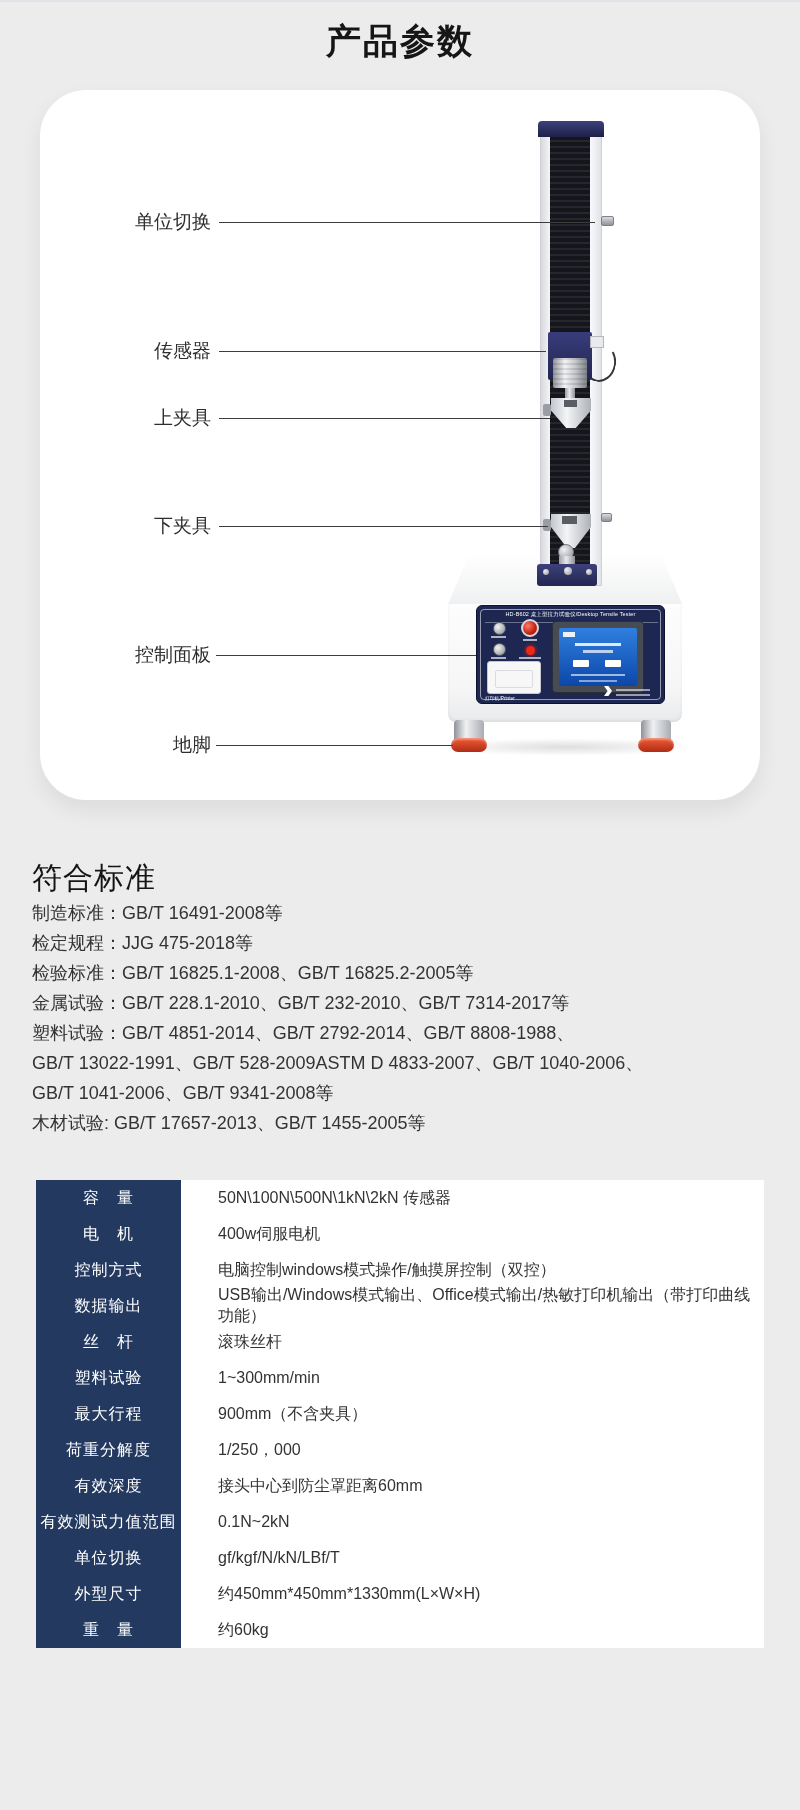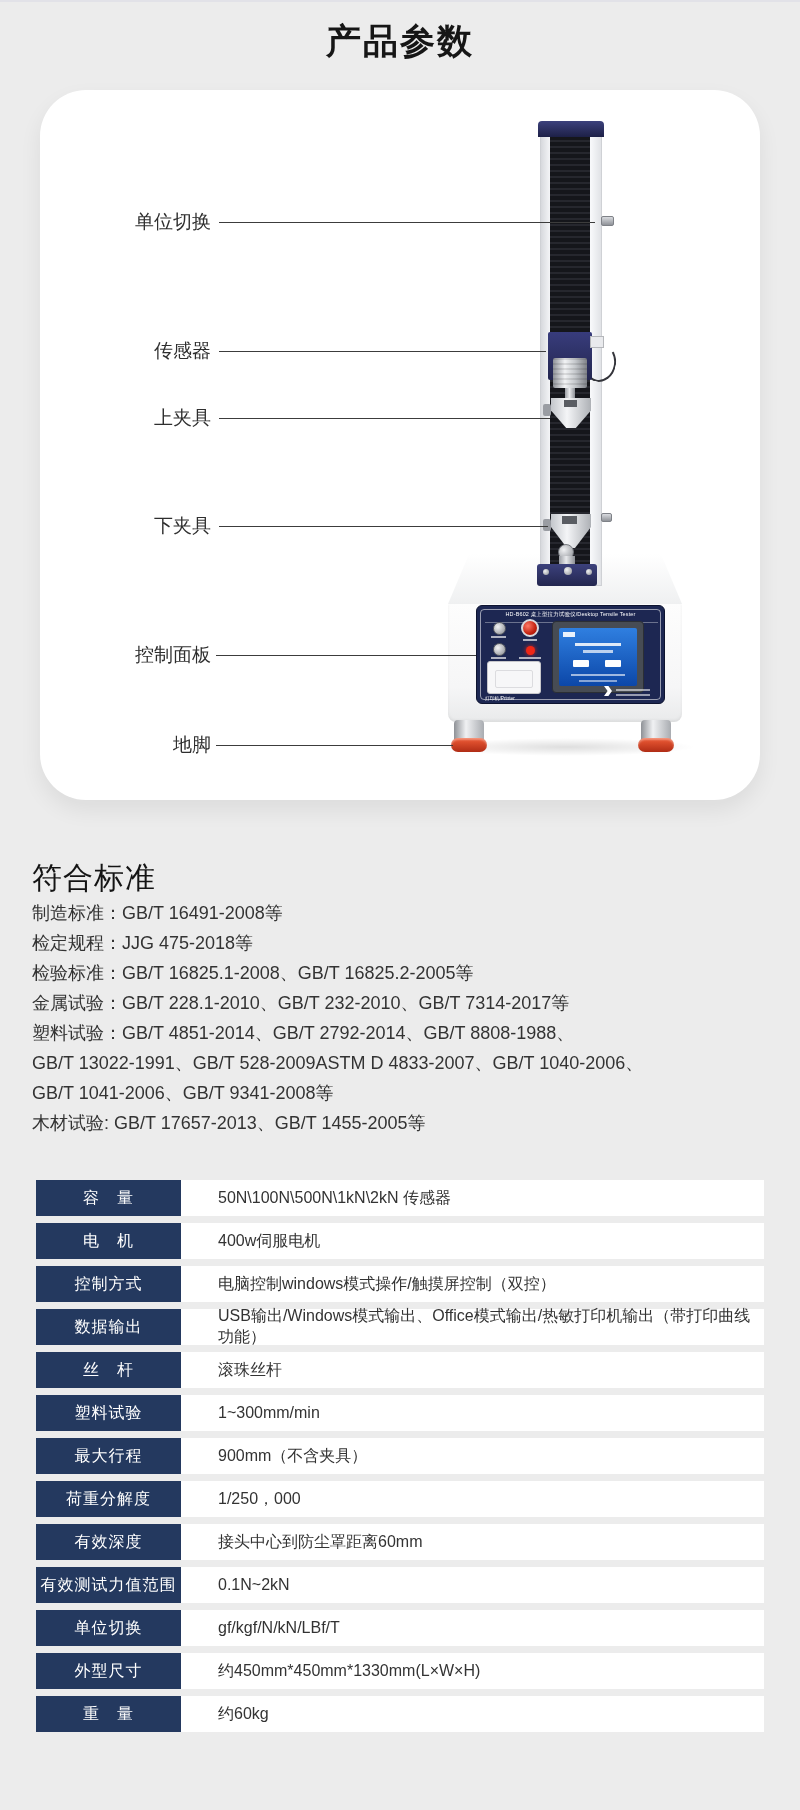--- a/index.html
+++ b/index.html
@@ -67,21 +67,21 @@
   
   .foot-cyl{width:30px;height:22px;background:linear-gradient(90deg,#8e9196,#f0f1f3 40%,#a9acb1);border-radius:4px 4px 2px 2px;}
   .foot-ring{width:36px;height:14px;background:linear-gradient(180deg,#ef5c36,#b02c15);border-radius:7px;box-shadow:inset 0 2px 2px rgba(255,255,255,.35);}
 
   
   #standards-heading{left:32px;top:856px;font-size:30px;font-weight:normal;color:#141414;letter-spacing:1px;text-align:center;}
   #standards-lines{left:32px;top:896px;width:740px;font-size:18px;line-height:30px;color:#333333;}
 
   
   #spec-table{left:36px;top:1178px;width:728px;}
-  .spec-row{display:flex;height:36px;margin-bottom:7px;}
+  .spec-row{display:flex;height:36px;margin-bottom:0;}
   .spec-label{width:145px;background:#24395f;color:#ffffff;font-size:16px;display:flex;align-items:center;justify-content:center;letter-spacing:1px;flex:none;}
   .spec-value{flex:1;background:#ffffff;color:#333333;font-size:16px;display:flex;align-items:center;padding-left:37px;}
 </style>
 </head>
 <body>
 
 <div id="page">
 
   <div class="abs" id="page-title">产品参数</div>
 

